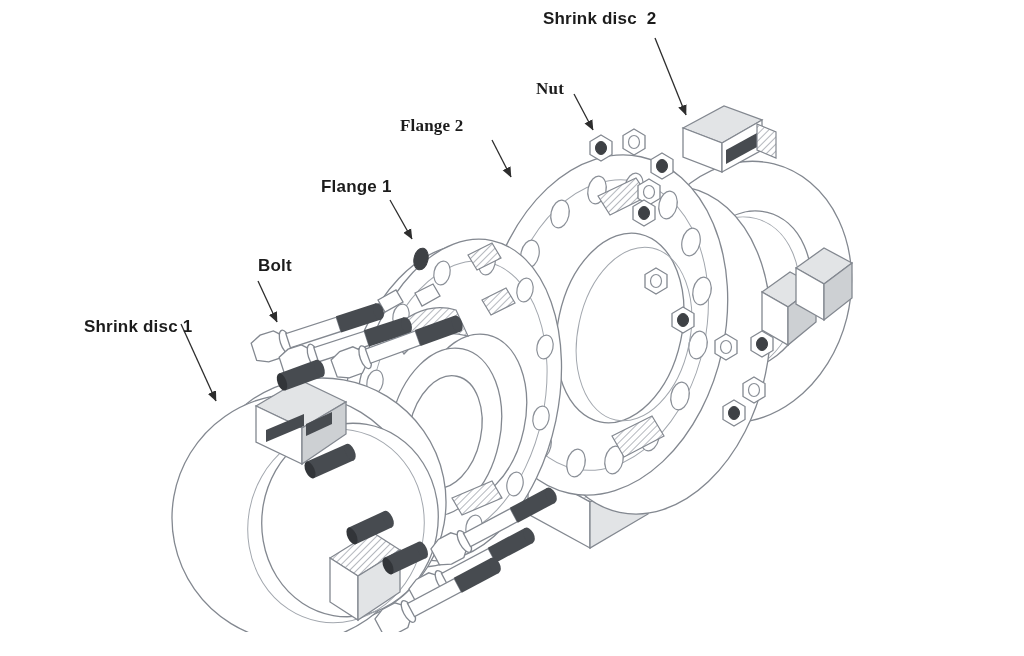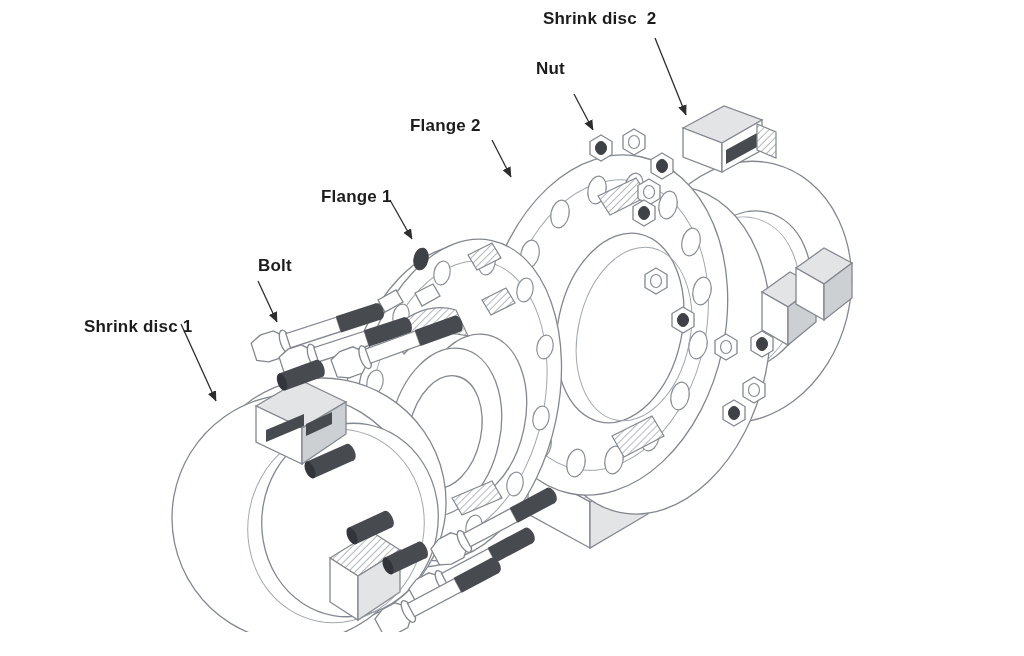--- a/index.html
+++ b/index.html
@@ -6,23 +6,23 @@
   #stage{
     position:relative;width:1024px;height:632px;background:#ffffff;
     overflow:hidden;font-family:"Liberation Sans",sans-serif;border-radius:14px;
   }
   #drawing{position:absolute;left:0;top:0;}
   .lbl{
     position:absolute;font-size:17px;font-weight:600;color:#1c1c1c;
     white-space:pre;letter-spacing:0.2px;line-height:1;
   }
   .lbl-shrink-disc-2{left:543px;top:10px;}
-  .lbl-nut{left:536px;top:60px;}
-  .lbl-flange-2{left:410px;top:117px;}
-  .lbl-flange-1{left:321px;top:178px;margin-top:10px;}
+  .lbl-nut{left:536px;top:80px;font-family:Liberation Serif, serif;}
+  .lbl-flange-2{left:400px;top:117px;font-family:Liberation Serif, serif;}
+  .lbl-flange-1{left:321px;top:178px;}
   .lbl-bolt{left:222px;top:257px;margin-left:36px;}
   .lbl-shrink-disc-1{left:84px;top:318px;}
 
   
   .face{fill:#ffffff;stroke:#838890;stroke-width:1.3;}
   .face-l{fill:#e2e4e6;stroke:#838890;stroke-width:1.3;}
   .face-l2{fill:#cdd0d3;stroke:#838890;stroke-width:1.3;}
   .hole{fill:#ffffff;stroke:#8a8f97;stroke-width:1.2;}
   .hole-dark{fill:#3e4145;stroke:#3e4145;}
   .dark{fill:#474b50;stroke:none;}

